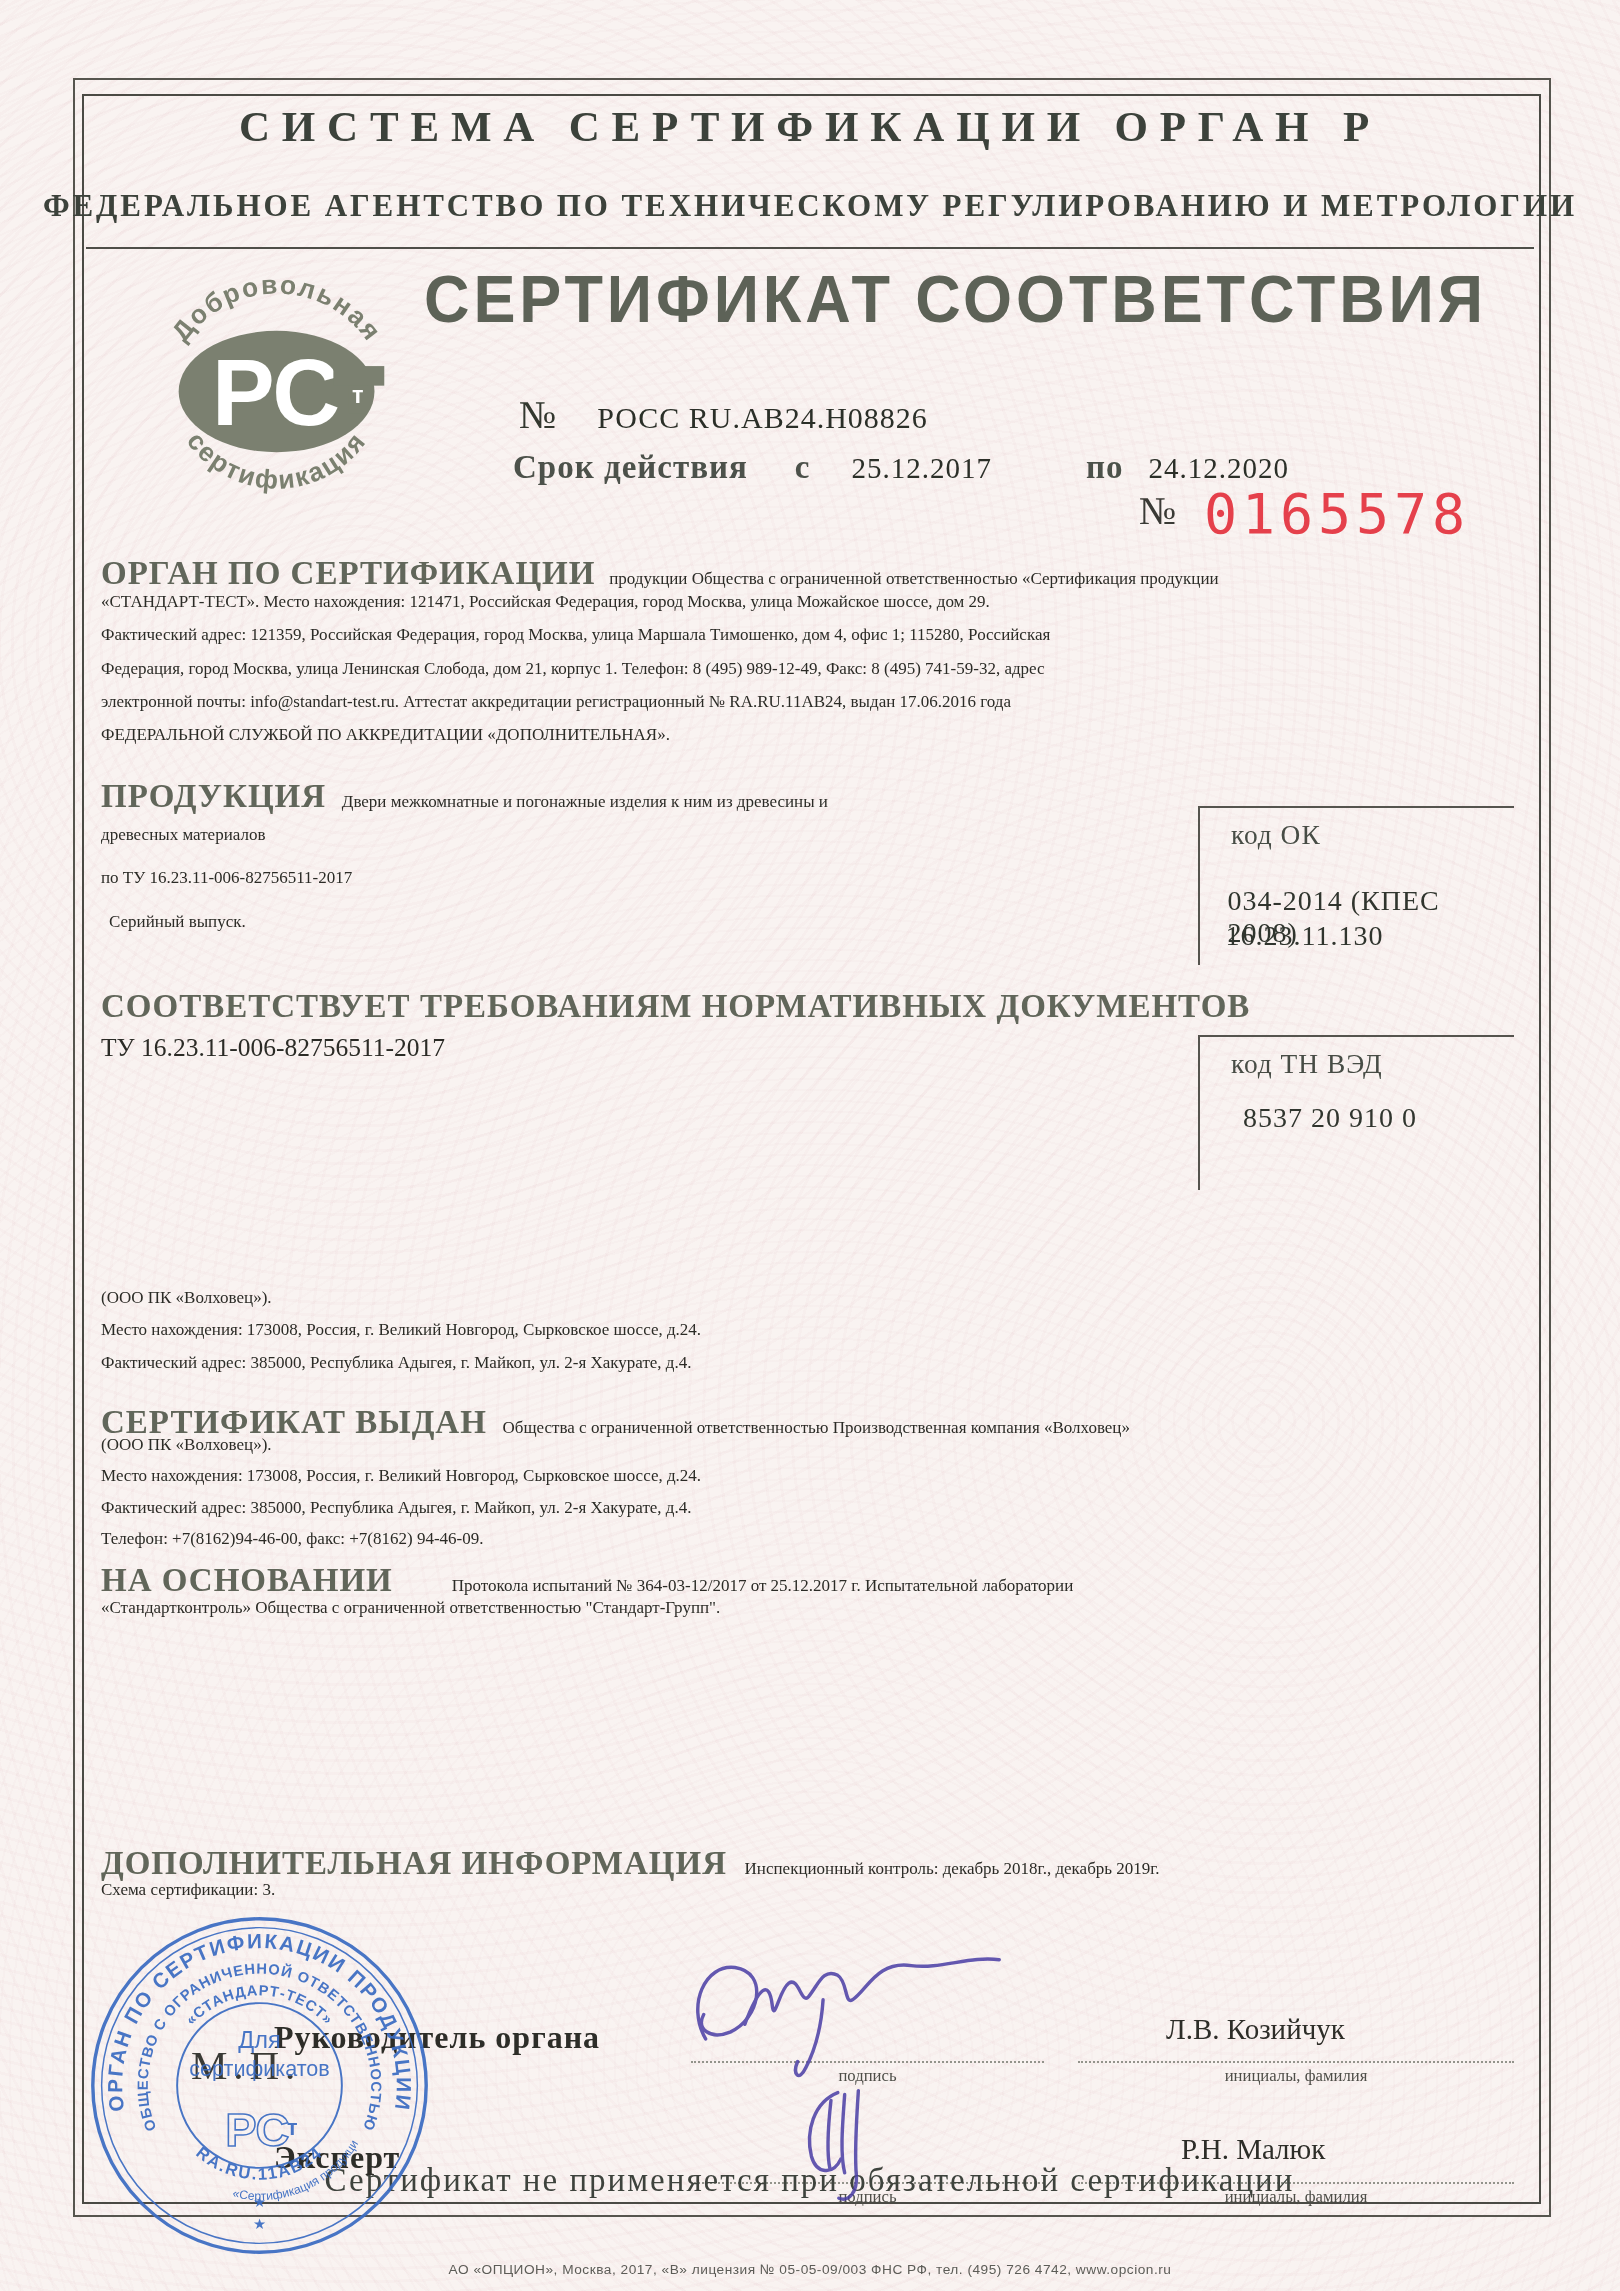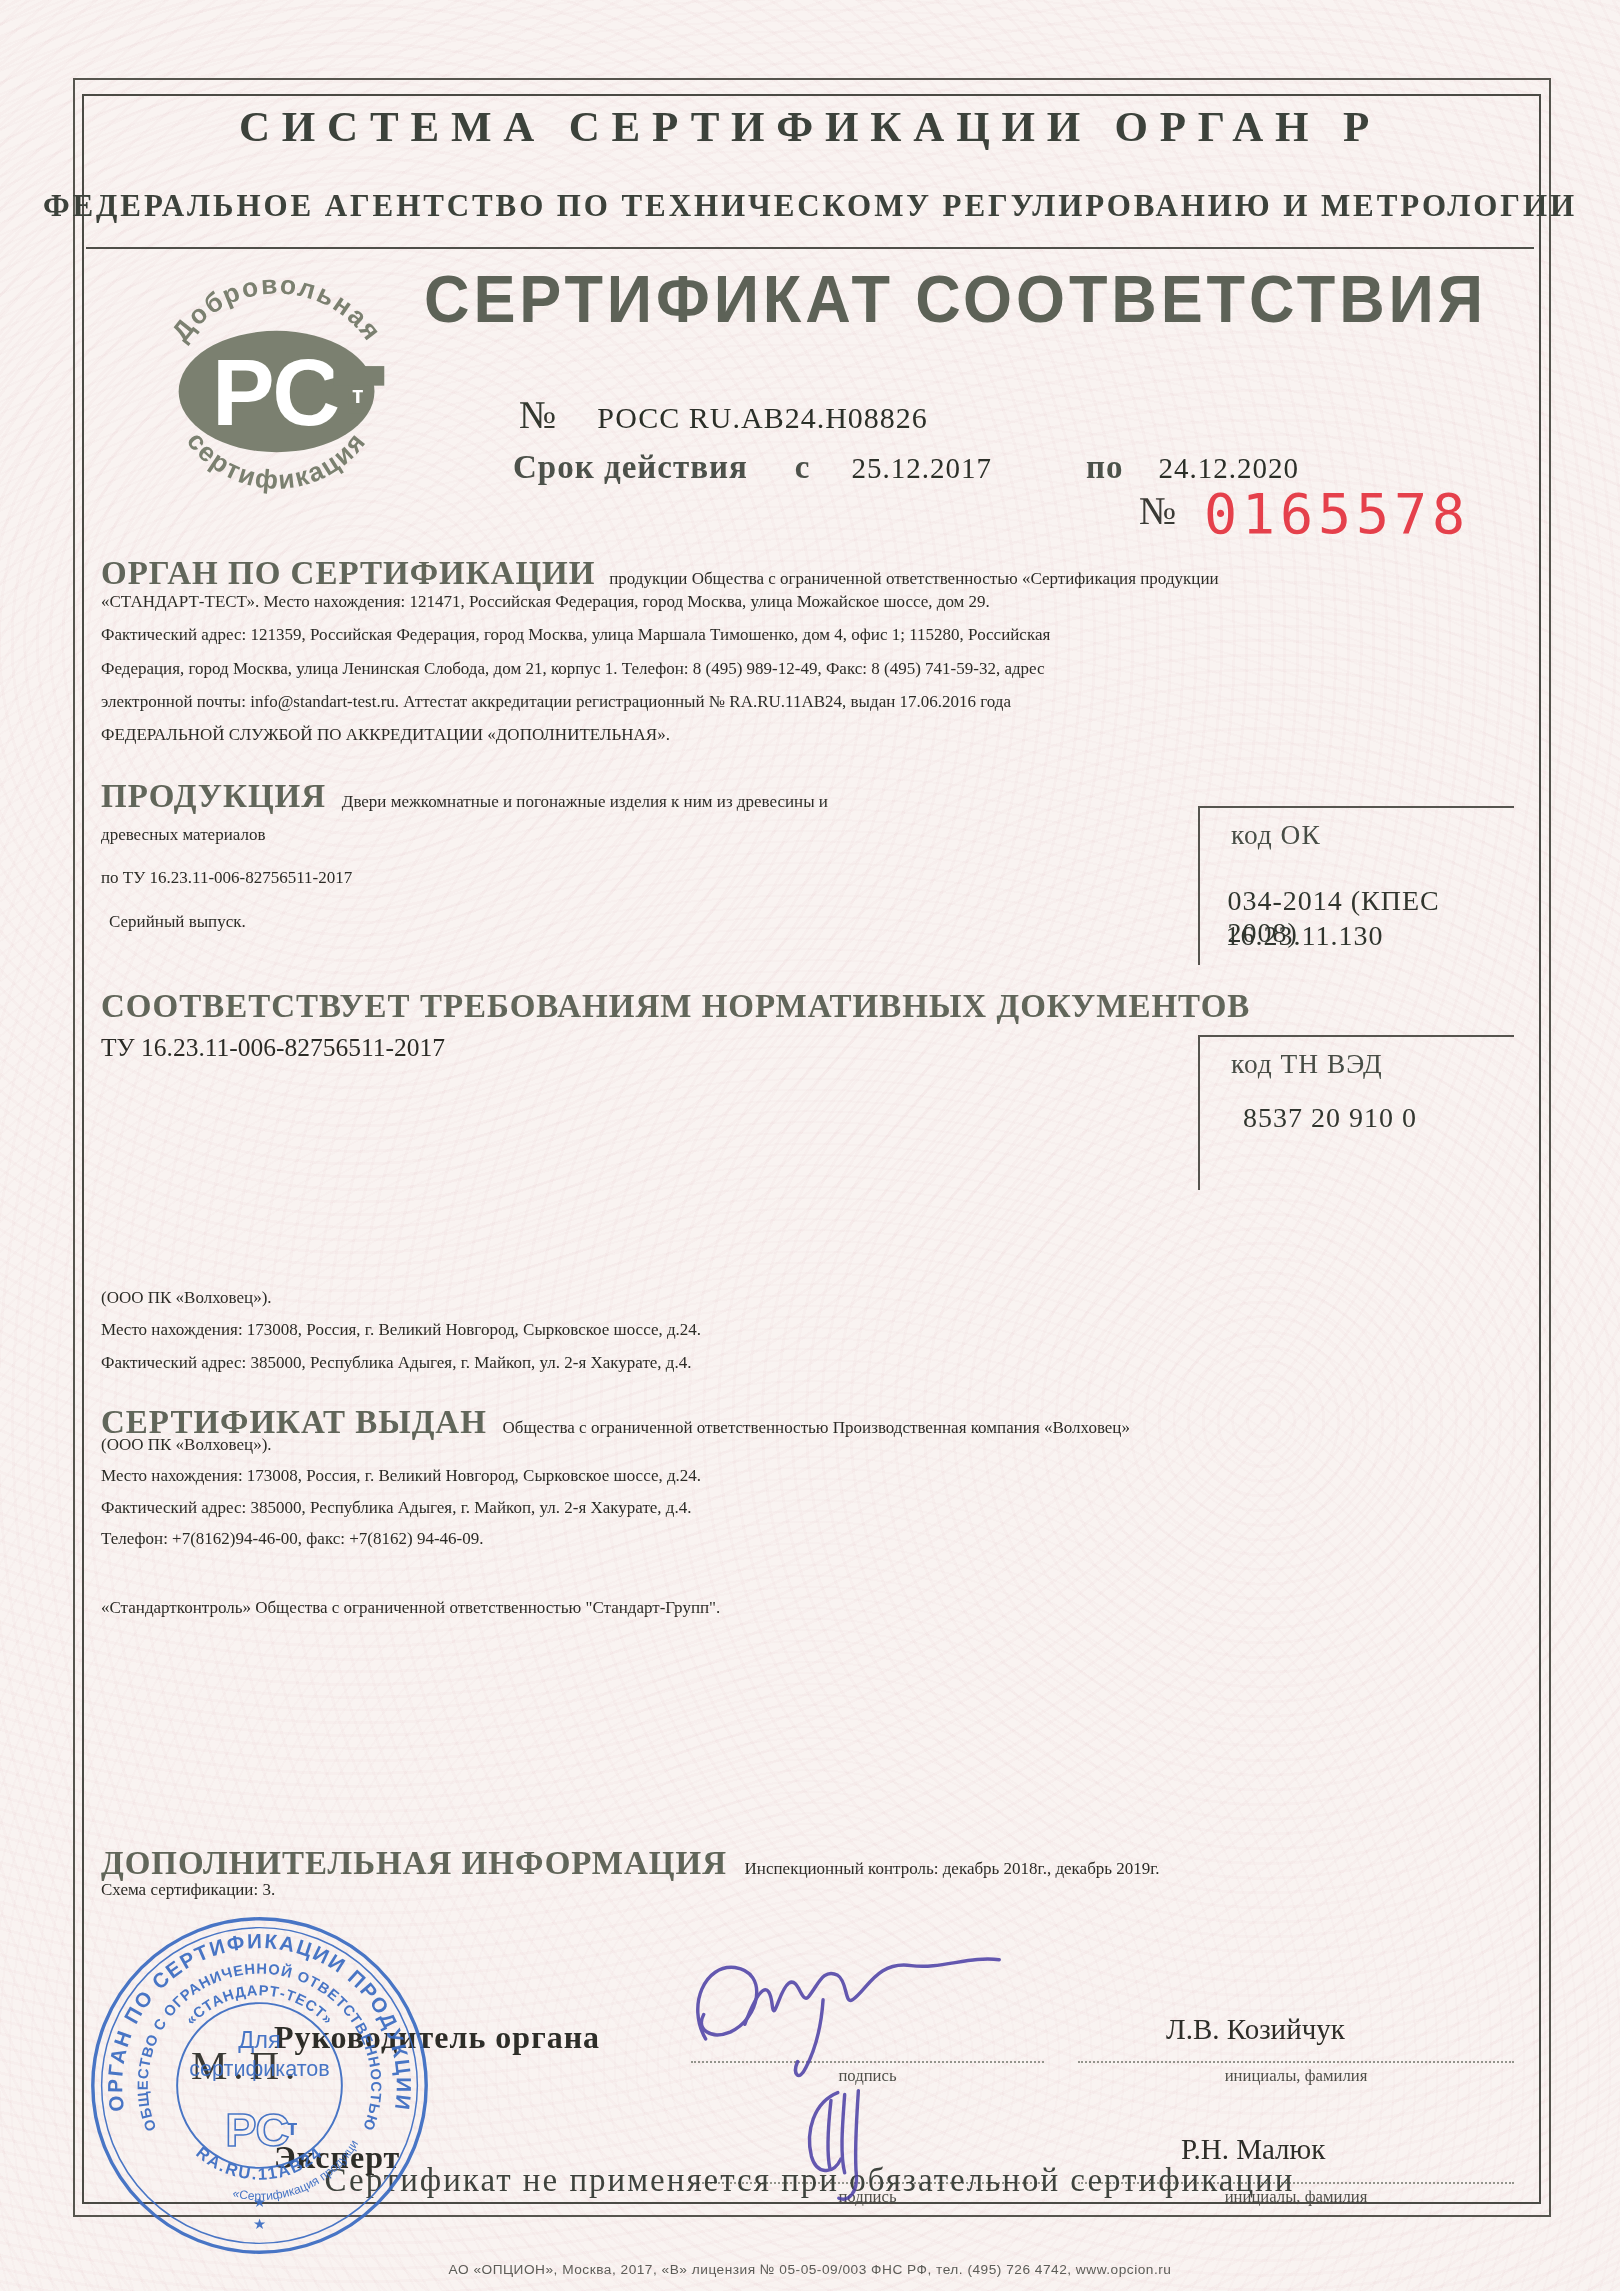--- a/index.html
+++ b/index.html
@@ -75,21 +75,21 @@
     <text x="209" y="130" font-family="Liberation Sans, sans-serif" font-weight="bold" font-size="24" fill="#ffffff">т</text>
   </svg>
 
   <div class="abs cert-title">СЕРТИФИКАТ СООТВЕТСТВИЯ</div>
 
   <div class="abs no-row bl">
     <span>№</span><span class="no-val">РОСС RU.АВ24.Н08826</span>
   </div>
 
   <div class="abs validity bl">
-    <span>Срок действия</span><span style="margin-left:47px">с</span><span class="date" style="margin-left:41px">25.12.2017</span><span style="margin-left:94px">по</span><span class="date" style="margin-left:35px">24.12.2020</span>
+    <span>Срок действия</span><span style="margin-left:47px">с</span><span class="date" style="margin-left:41px">25.12.2017</span><span style="margin-left:94px">по</span><span class="date" style="margin-left:25px">24.12.2020</span>
   </div>
 
   <div class="abs blank-no">№</div>
   <div class="abs blank-digits">0165578</div>
 
   <div class="abs bl" style="left:101px;top:555px;">
     <span class="sec-h">ОРГАН ПО СЕРТИФИКАЦИИ</span><span class="body-t" style="margin-left:13.7px">продукции Общества с ограниченной ответственностью «Сертификация продукции</span>
   </div>
   <div class="abs bl body-t" style="left:101px;top:592px;">«СТАНДАРТ-ТЕСТ». Место нахождения: 121471, Российская Федерация, город Москва, улица Можайское шоссе, дом 29.</div>
   <div class="abs bl body-t" style="left:101px;top:625px;">Фактический адрес: 121359, Российская Федерация, город Москва, улица Маршала Тимошенко, дом 4, офис 1; 115280, Российская</div>
@@ -123,20 +123,23 @@
   <div class="abs bl body-t" style="left:101px;top:1353px;">Фактический адрес: 385000, Республика Адыгея, г. Майкоп, ул. 2-я Хакурате, д.4.</div>
 
   <div class="abs bl" style="left:101px;top:1404px;">
     <span class="sec-h">СЕРТИФИКАТ ВЫДАН</span><span class="body-t" style="margin-left:15.7px">Общества с ограниченной ответственностью Производственная компания «Волховец»</span>
   </div>
   <div class="abs bl body-t" style="left:101px;top:1435px;">(ООО ПК «Волховец»).</div>
   <div class="abs bl body-t" style="left:101px;top:1466px;">Место нахождения: 173008, Россия, г. Великий Новгород, Сырковское шоссе, д.24.</div>
   <div class="abs bl body-t" style="left:101px;top:1498px;">Фактический адрес: 385000, Республика Адыгея, г. Майкоп, ул. 2-я Хакурате, д.4.</div>
   <div class="abs bl body-t" style="left:101px;top:1529px;">Телефон: +7(8162)94-46-00, факс: +7(8162) 94-46-09.</div>
 
+  <div class="abs bl" style="left:101px;top:1562px;">
+    <span class="sec-h">НА ОСНОВАНИИ</span><span class="body-t" style="margin-left:59px">Протокола испытаний № 364-03-12/2017 от 25.12.2017 г. Испытательной лаборатории</span>
+  </div>
   <div class="abs bl body-t" style="left:101px;top:1598px;">«Стандартконтроль» Общества с ограниченной ответственностью "Стандарт-Групп".</div>
 
   <div class="abs bl" style="left:101px;top:1845px;">
     <span class="sec-h">ДОПОЛНИТЕЛЬНАЯ ИНФОРМАЦИЯ</span><span class="body-t" style="margin-left:17.6px">Инспекционный контроль: декабрь 2018г., декабрь 2019г.</span>
   </div>
   <div class="abs bl body-t" style="left:101px;top:1880px;">Схема сертификации: 3.</div>
 
   <div class="abs mp" style="left:191px;top:2041px;">М.П.</div>
 
   <svg class="abs stamp" style="left:83px;top:1909px;" width="353" height="353" viewBox="0 0 360 360">

